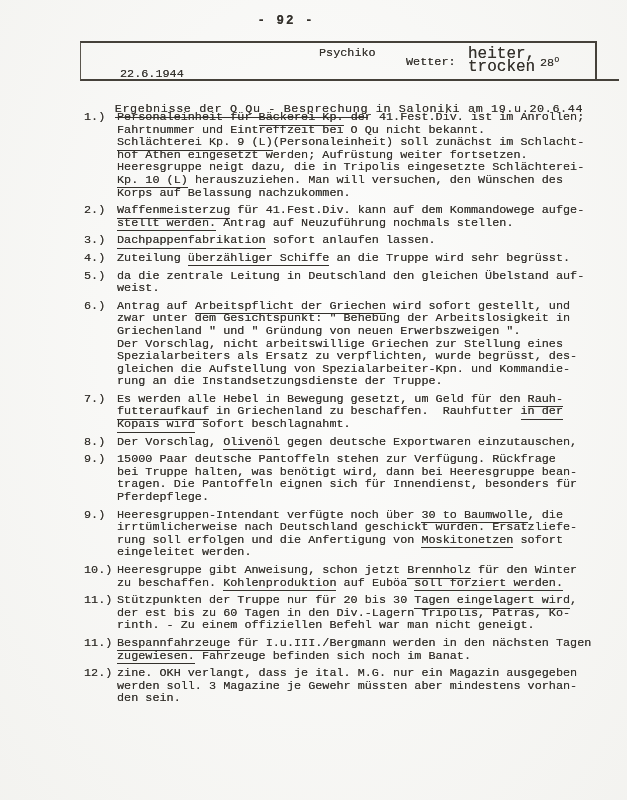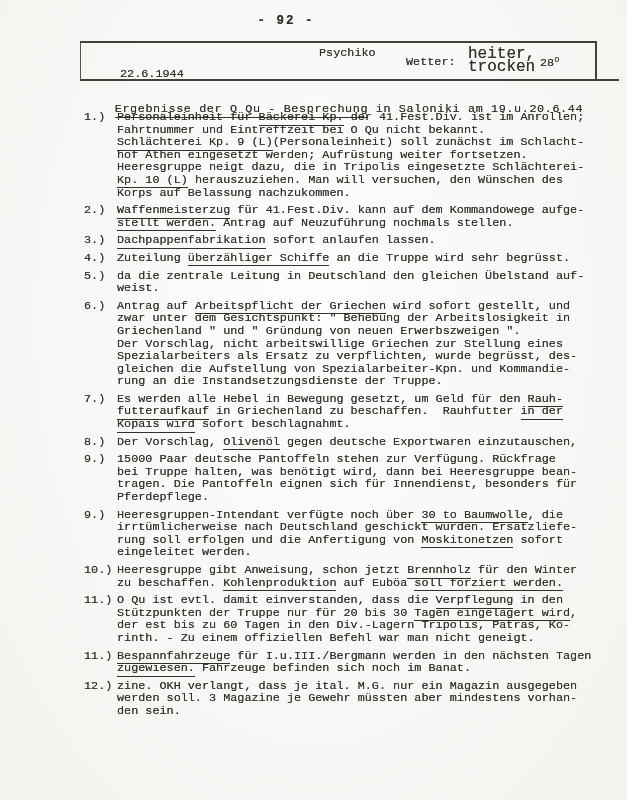--- a/index.html
+++ b/index.html
@@ -155,21 +155,20 @@
       <div class="item">
         <span class="num">10.)</span>
         <div class="ibody">
           <div class="line"><span>Heeresgruppe gibt Anweisung, schon jetzt </span><span class="u">Brennholz</span><span> für den Winter</span></div>
           <div class="line"><span>zu beschaffen. </span><span class="u">Kohlenproduktion</span><span> auf Euböa </span><span class="u">soll forziert werden.</span></div>
         </div>
       </div>
       <div class="item">
         <span class="num">11.)</span>
         <div class="ibody">
-          <div class="line"><span>O Qu ist evtl. damit einverstanden, dass die </span><span class="u">Verpflegung</span><span> in den</span></div>
           <div class="line"><span>Stützpunkten der Truppe nur für 20 bis 30 </span><span class="u">Tagen eingelagert wird</span><span>,</span></div>
           <div class="line"><span>der est bis zu 60 Tagen in den Div.-Lagern Tripolis, Patras, Ko-</span></div>
           <div class="line"><span>rinth. - Zu einem offiziellen Befehl war man nicht geneigt.</span></div>
         </div>
       </div>
       <div class="item">
         <span class="num">11.)</span>
         <div class="ibody">
           <div class="line"><span class="u">Bespannfahrzeuge</span><span> für I.u.III./Bergmann werden in den nächsten Tagen</span></div>
           <div class="line"><span class="u">zugewiesen.</span><span> Fahrzeuge befinden sich noch im Banat.</span></div>

